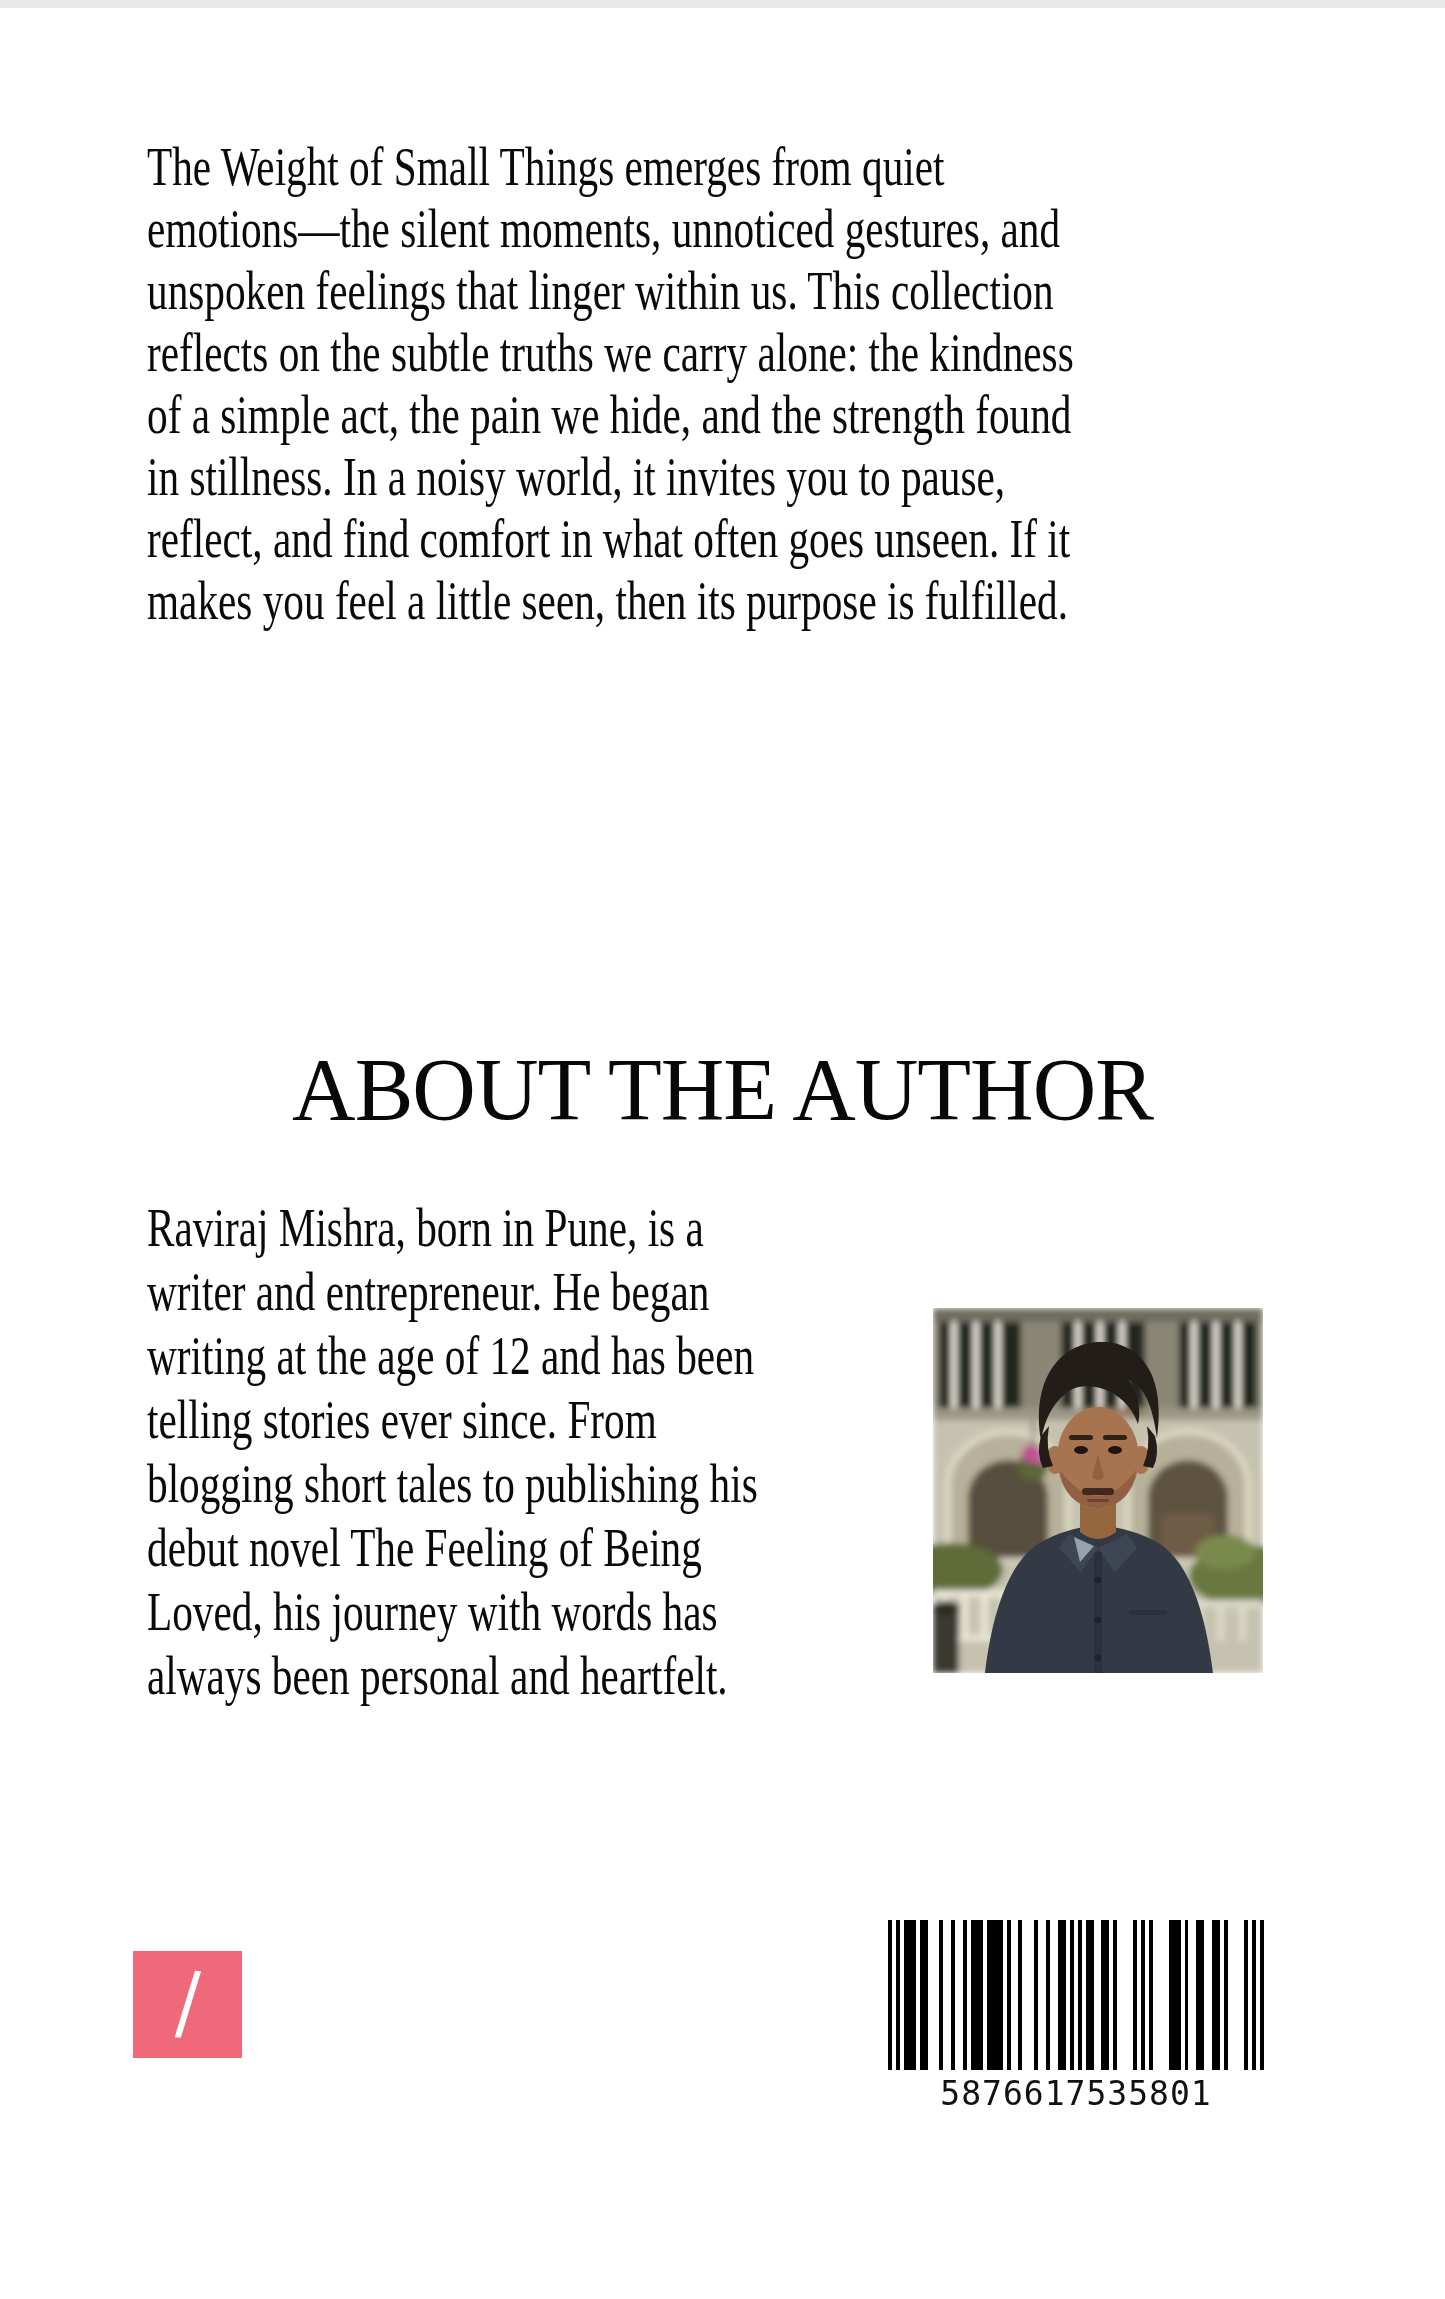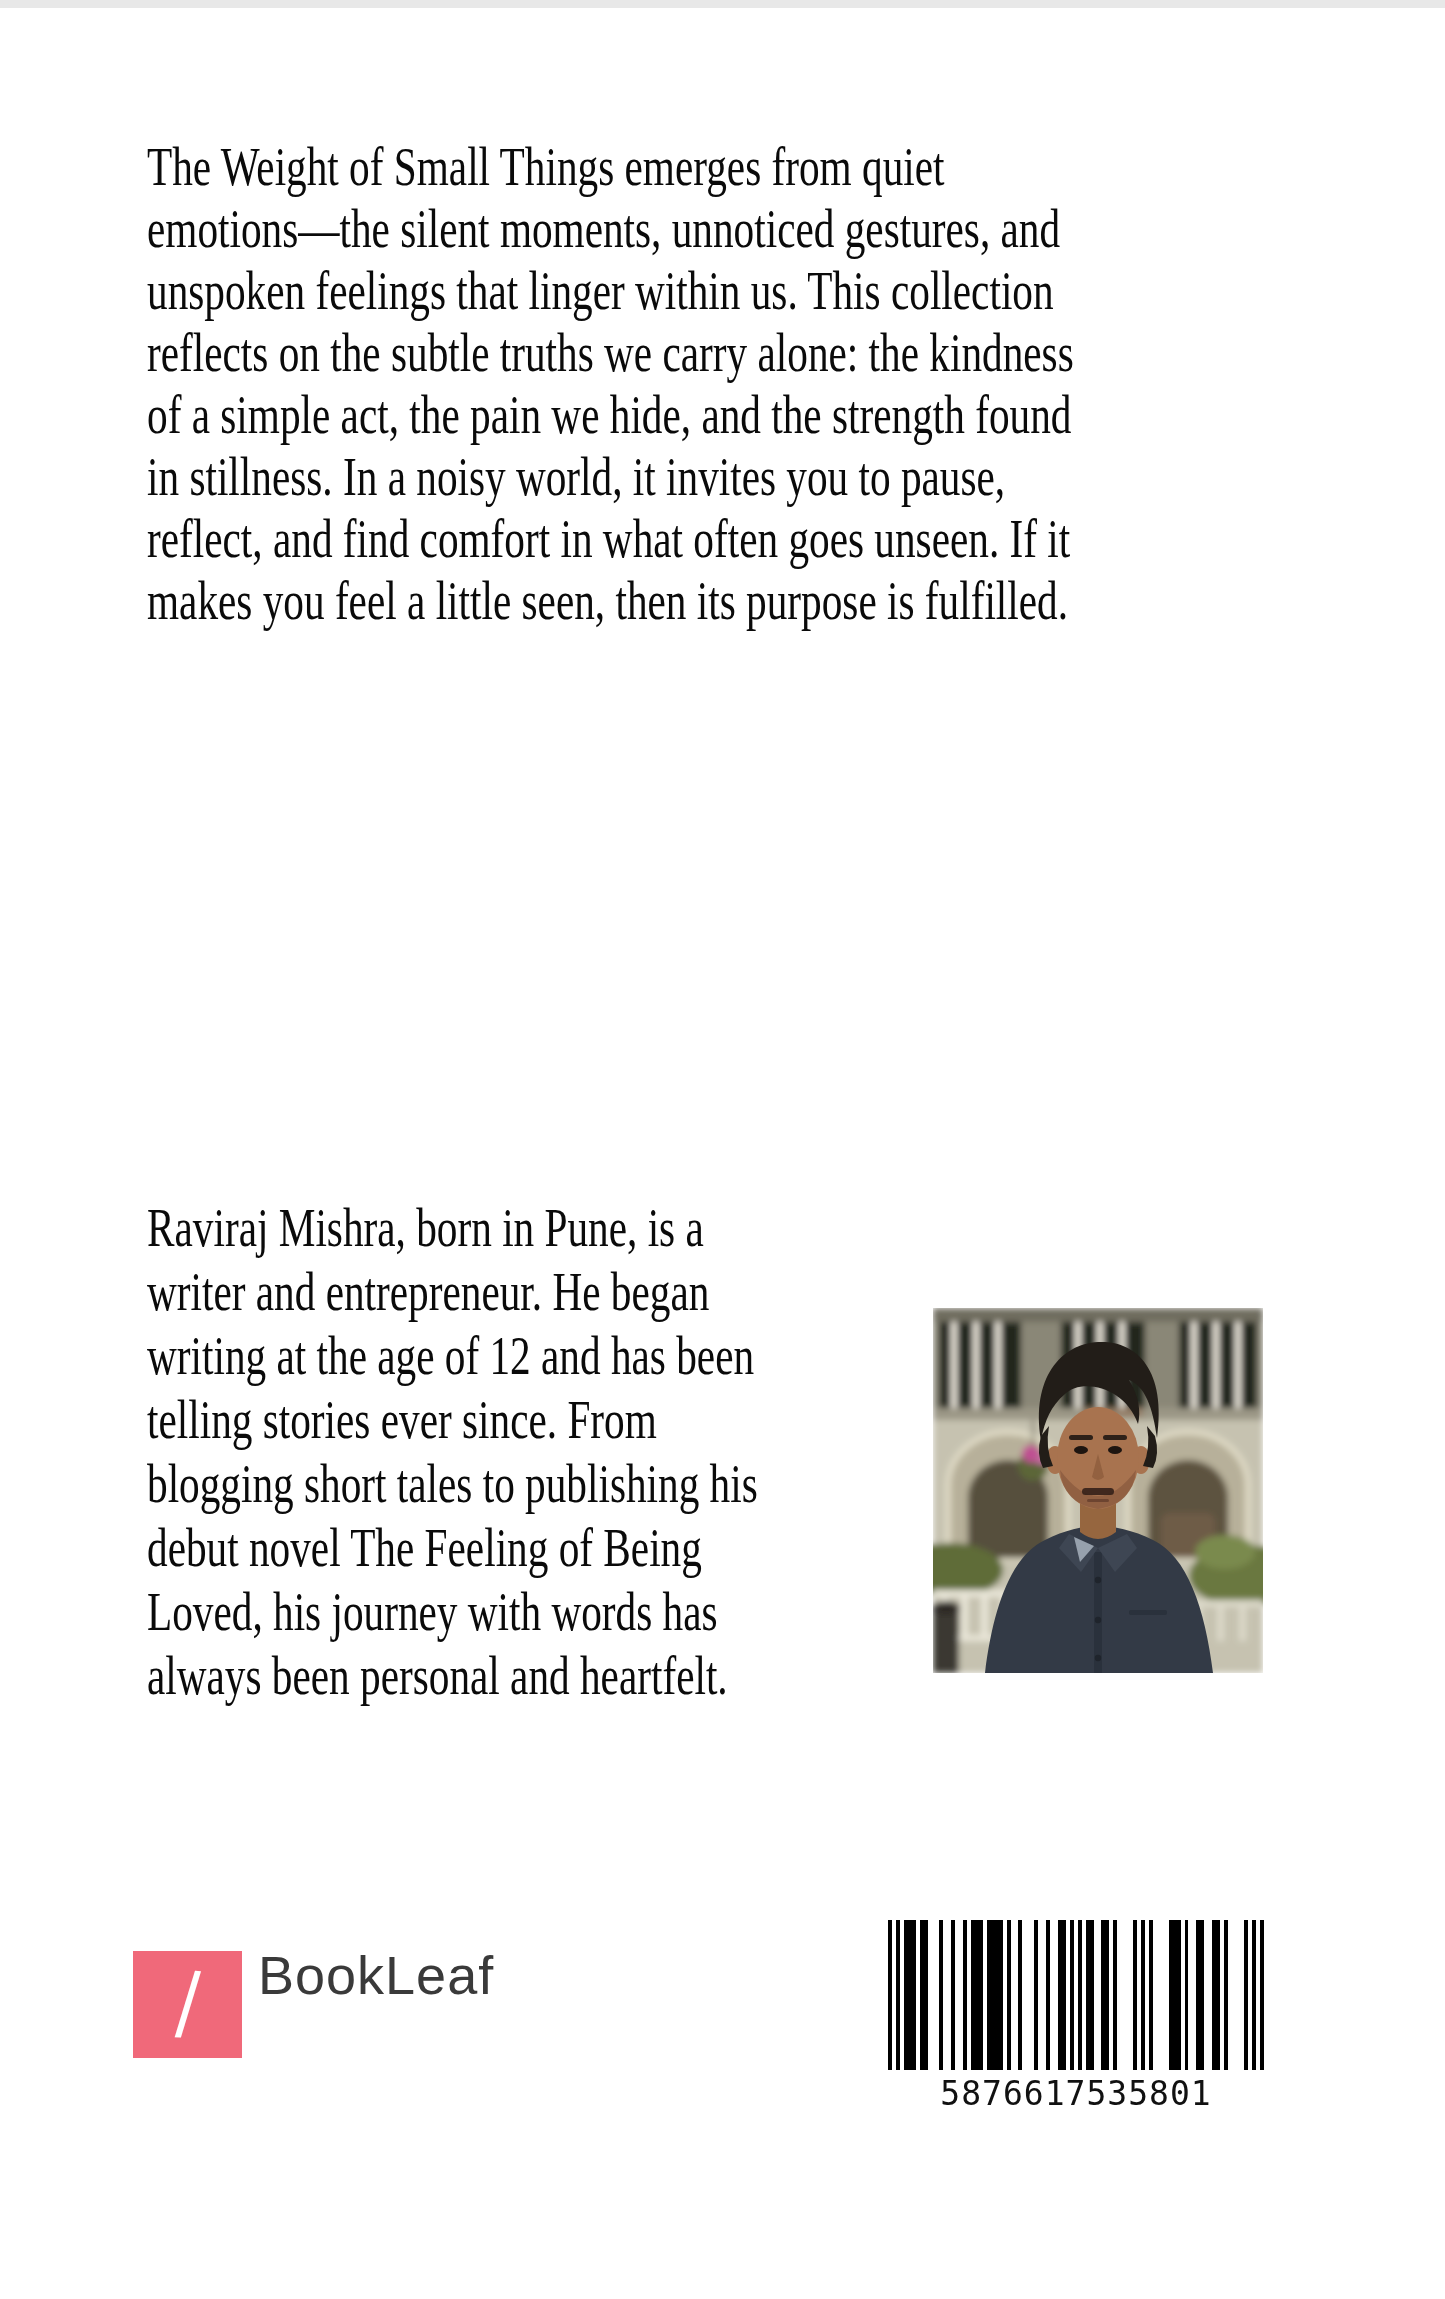--- a/index.html
+++ b/index.html
@@ -90,20 +90,21 @@
     color:#111111;
   }
 </style>
 </head>
 <body>
 
 <div class="page">
 
   <div class="abs serif-block blurb">The Weight of Small Things emerges from quiet<br>emotions—the silent moments, unnoticed gestures, and<br>unspoken feelings that linger within us. This collection<br>reflects on the subtle truths we carry alone: the kindness<br>of a simple act, the pain we hide, and the strength found<br>in stillness. In a noisy world, it invites you to pause,<br>reflect, and find comfort in what often goes unseen. If it<br>makes you feel a little seen, then its purpose is fulfilled.</div>
 
+  <h1 class="abs heading">ABOUT THE AUTHOR</h1>
 
   <div class="abs serif-block bio">Raviraj Mishra, born in Pune, is a<br>writer and entrepreneur. He began<br>writing at the age of 12 and has been<br>telling stories ever since. From<br>blogging short tales to publishing his<br>debut novel The Feeling of Being<br>Loved, his journey with words has<br>always been personal and heartfelt.</div>
 
   <div class="abs photo">
     <svg viewBox="0 0 330 365" xmlns="http://www.w3.org/2000/svg">
       <defs>
         <filter id="pb" x="-10%" y="-10%" width="120%" height="120%">
           <feGaussianBlur stdDeviation="3"></feGaussianBlur>
         </filter>
       </defs>
@@ -199,21 +200,20 @@
         <path d="M222,128 Q227,146 220,160 L210,158 Q218,140 214,118 Z" fill="#221d18"></path>
       </g>
     </svg>
   </div>
 
   <div class="abs logo-square" style="background: rgb(240, 105, 122);">
     <span class="slash">/</span>
   </div>
 
   <div class="abs logo-text">
-    <div>BookLeaf</div>
   </div>
 
 
   <div class="abs barcode">
       <span style="width: 1.05263%; background: rgb(0, 0, 0);"></span>
       <span style="width: 1.05263%; background: transparent;"></span>
       <span style="width: 1.05263%; background: rgb(0, 0, 0);"></span>
       <span style="width: 1.05263%; background: transparent;"></span>
       <span style="width: 3.15789%; background: rgb(0, 0, 0);"></span>
       <span style="width: 1.05263%; background: transparent;"></span>

